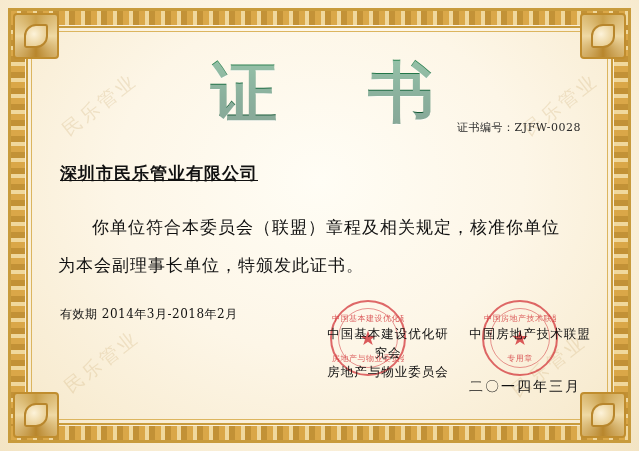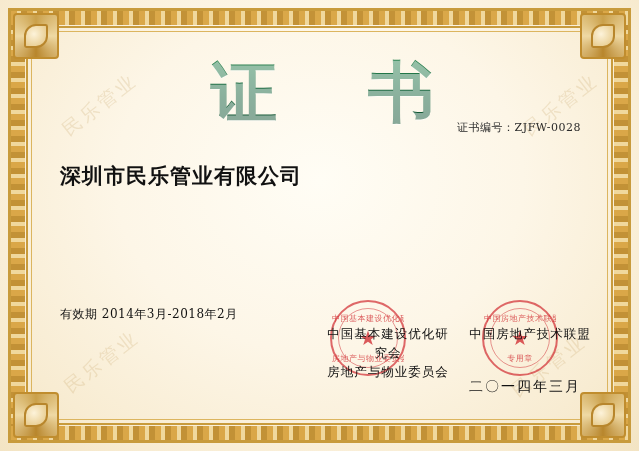--- a/index.html
+++ b/index.html
@@ -132,24 +132,25 @@
     letter-spacing: .5px;
     text-align: center;
   }
 
   
   .recipient {
     position: absolute;
     left: 60px;
     top: 162px;
     font-family: "DejaVu Serif", serif;
-    font-size: 21px;
+    font-size: 17px;
     font-weight: bold;
     color: #111;
     letter-spacing: 1px;
+    text-decoration: underline;
   }
 
   
   .body-text {
     position: absolute;
     left: 58px;
     right: 58px;
     top: 208px;
     font-family: "DejaVu Serif", serif;
     font-size: 17px;
@@ -253,20 +254,24 @@
   <div class="watermark wm4">民乐管业</div>
 
   <div class="title">证 书</div>
 
   <div class="serial">
     <span>证书编号：</span><span>ZJFW-0028</span>
   </div>
 
   <div class="recipient">深圳市民乐管业有限公司</div>
 
+  <div class="body-text">
+    <p class="indent">你单位符合本委员会（联盟）章程及相关规定，核准你单位</p>
+    <p>为本会副理事长单位，特颁发此证书。</p>
+  </div>
 
   <div class="validity">有效期 2014年3月-2018年2月</div>
 
   <div class="seal seal1">
     <div class="seal-ring"></div>
     <div class="seal-text-top">中国基本建设优化研究会</div>
     <div class="seal-star">★</div>
     <div class="seal-text-bottom">房地产与物业委员会</div>
   </div>
 

